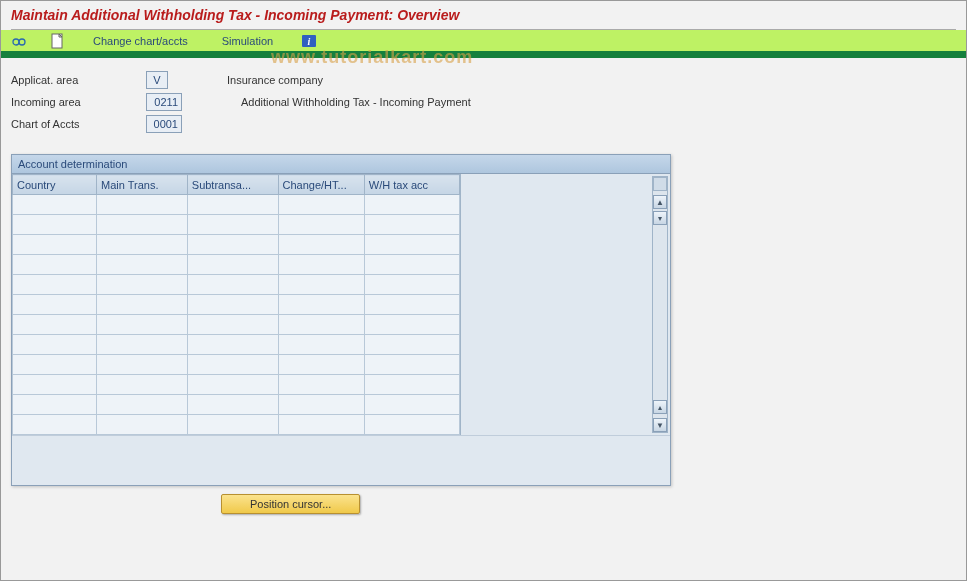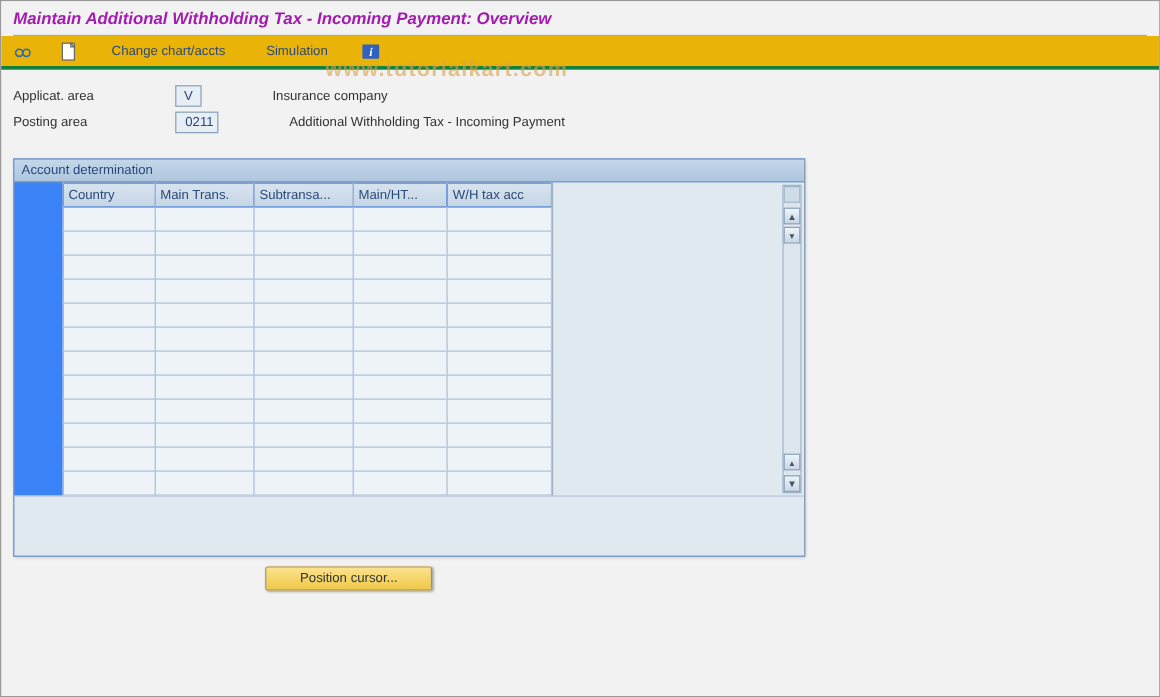--- a/index.html
+++ b/index.html
@@ -14,34 +14,34 @@
       border: 1px solid #999;
     }
     .title-bar {
       padding: 6px 10px 4px 10px;
       background: #f2f2f2;
     }
     .title-text {
       font-weight: bold;
       font-style: italic;
       font-size: 14px;
-      color: #a21caf;
+      color: #b91c1c;
     }
     .title-underline {
       height: 1px;
       background: #aaa;
       margin: 2px 10px 0 10px;
     }
     .toolbar {
       display: flex;
       align-items: center;
       padding: 4px 10px;
       gap: 22px;
-      background: #eab308;
-      border-bottom: 3px solid #15803d;
+      background: #bef264;
+      border-bottom: 7px solid #15803d;
       height: 28px;
     }
     .toolbar-icon {
       width: 16px;
       height: 16px;
       display: inline-flex;
       align-items: center;
       justify-content: center;
       cursor: pointer;
     }
@@ -109,21 +109,20 @@
       padding: 3px 6px;
       color: #2a4a7a;
       font-size: 11px;
     }
     .panel-body {
       display: flex;
     }
     .grid-wrapper {
       flex: 1;
       position: relative;
-      padding-left: 40px;
     }
     .grid {
       border-collapse: collapse;
       width: 100%;
     }
     .grid th {
       background: linear-gradient(#d8e3ee, #c5d5e5);
       border: 1px solid #a0b4c8;
       padding: 3px 4px;
       text-align: left;
@@ -234,37 +233,42 @@
 
 <div class="watermark">www.tutorialkart.com</div>
 
 <div class="form-area">
   <div class="form-row">
     <span class="form-label">Applicat. area</span>
     <input class="form-input form-input-v" readonly="" value="V" style="">
     <span class="form-desc">Insurance company</span>
   </div>
   <div class="form-row">
-    <span class="form-label">Posting area</span>
+    <span class="form-label">Incoming area</span>
     <input class="form-input" readonly="" value="0211" style="">
     <span class="form-desc">Additional Withholding Tax - Incoming Payment</span>
+  </div>
+  <div class="form-row">
+    <span class="form-label">Chart of Accts</span>
+    <input class="form-input" readonly="" value="0001" style="">
+    <span class="form-desc"></span>
   </div>
 </div>
 
 <div class="panel">
   <div class="panel-header">Account determination</div>
   <div class="panel-body">
     <div class="grid-wrapper">
       <table class="grid">
         <thead>
           <tr>
             <th style="width:76px">Country</th>
             <th style="width:82px">Main Trans.</th>
             <th style="width:82px">Subtransa...</th>
-            <th style="width:78px">Main/HT...</th>
+            <th style="width:78px">Change/HT...</th>
             <th style="width:86px">W/H tax acc</th>
           </tr>
         </thead>
         <tbody id="grid-body">
             <tr>
               <td></td>
               <td></td>
               <td></td>
               <td></td>
               <td></td>

